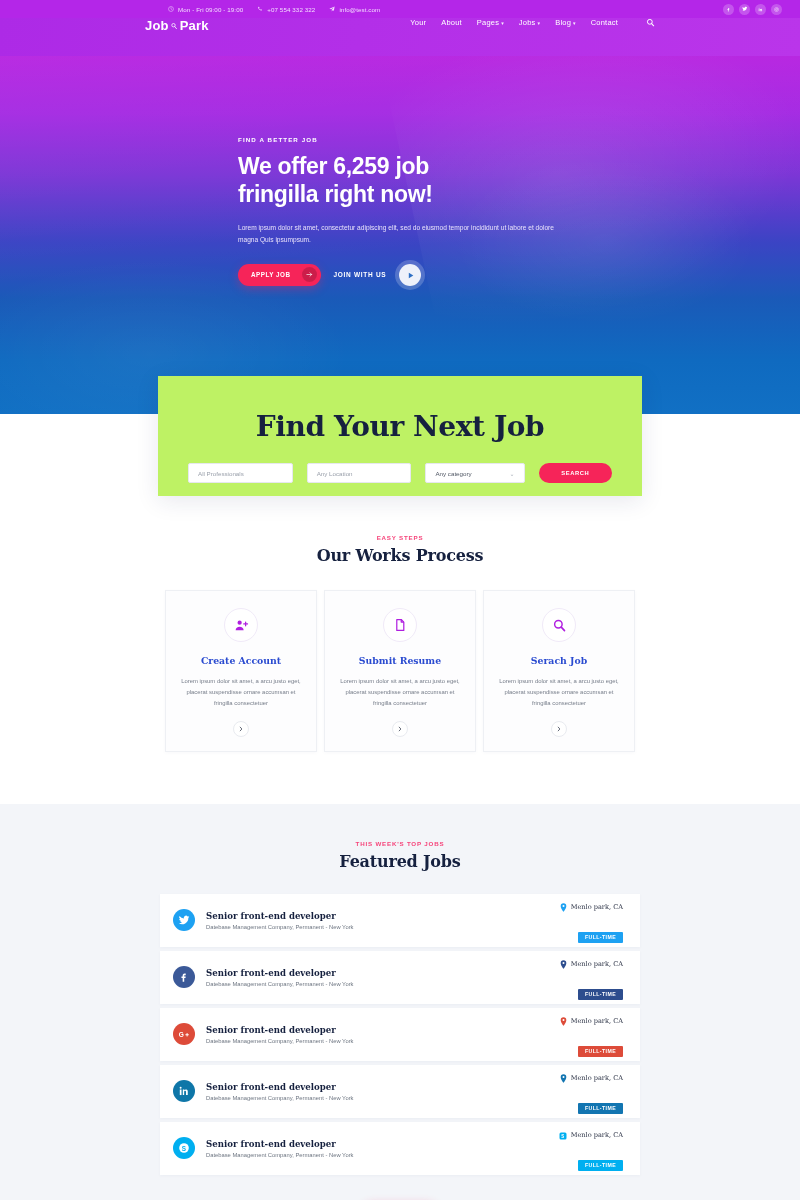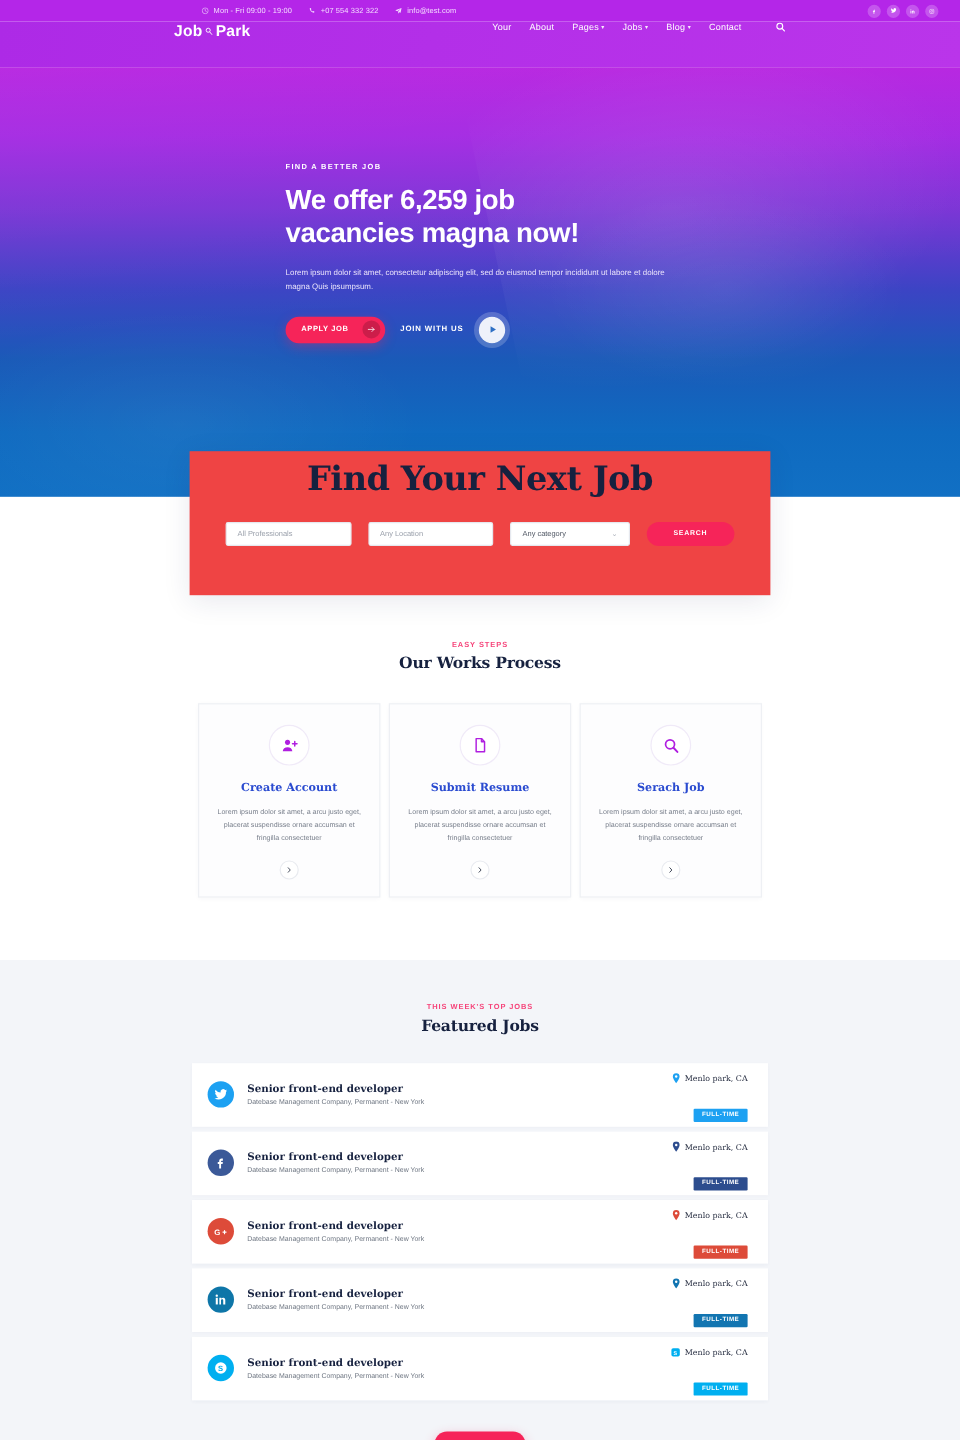--- a/index.html
+++ b/index.html
@@ -99,23 +99,23 @@
   .play-btn {
     width: 22px; height: 22px; border-radius: 50%;
     background: rgba(255,255,255,.92);
     display: flex; align-items: center; justify-content: center;
     box-shadow: 0 0 0 4px rgba(255,255,255,.20);
   }
 
   
   .search-panel {
     position: absolute; left: 158px; top: 376px;
-    width: 484px; height: 120px; background: #ef4444;
+    width: 484px; height: 120px; background: #bef264;
     box-shadow: 0 5px 22px rgba(30,40,90,.10);
-    z-index: 4; padding-top: 6px;
+    z-index: 4; padding-top: 34px;
   }
   .search-heading {
     font-family: "DejaVu Serif", "Liberation Serif", serif;
     font-size: 28px; font-weight: bold; color: #16213f;
     text-align: center; letter-spacing: -.4px; margin-bottom: 20px;
   }
   .search-row { display: flex; gap: 14px; padding: 0 30px; align-items: center; }
   .sfield {
     height: 20px; border: 1px solid #e6e8ee; background: #fff;
     border-radius: 2px; display: flex; align-items: center;
@@ -132,21 +132,21 @@
   }
 
   
   .process { padding: 120px 0 52px; background: #fff; }
   .sec-tag {
     color: #f6447a; font-size: 6.2px; font-weight: bold; letter-spacing: .8px;
     text-align: center; margin-bottom: 5px;
   }
   .sec-title {
     font-family: "DejaVu Serif", "Liberation Serif", serif;
-    font-size: 13px; font-weight: bold; color: #16213f;
+    font-size: 16px; font-weight: bold; color: #16213f;
     text-align: center; letter-spacing: -.2px;
   }
   .cards {
     display: flex; gap: 7px; justify-content: center; margin-top: 25px; align-items: center;
   }
   .card {
     width: 152px; background: #fdfdfe;
     border: 1px solid #eef0f4; padding: 17px 14px 14px;
     display: flex; flex-direction: column; align-items: center;
     box-shadow: 0 1px 4px rgba(30,40,90,.03);
@@ -312,21 +312,21 @@
   </div>
 
   <div class="hero">
     <div class="hero-blob1"></div>
     <div class="hero-blob2"></div>
     <div class="hero-blob3"></div>
     <div class="hero-inner">
       <div class="hero-tag">FIND A BETTER JOB</div>
       <div class="hero-title">
         <span>We offer 6,259 job</span><br>
-        <span>vacancies magna now!</span>
+        <span>fringilla right now!</span>
       </div>
       <div class="hero-sub">Lorem ipsum dolor sit amet, consectetur adipiscing elit, sed do eiusmod tempor incididunt ut labore et dolore magna Quis ipsumpsum.</div>
       <div class="hero-actions">
         <div class="apply-btn">
           <span>APPLY JOB</span>
           <span class="apply-arrow">
             <svg width="7" height="7" viewBox="0 0 16 16">
                 <path d="M2 8h11M9 4l4 4-4 4" stroke="#fff" stroke-width="1.5" fill="none" stroke-linecap="round" stroke-linejoin="round"></path>
               </svg>
           </span>

